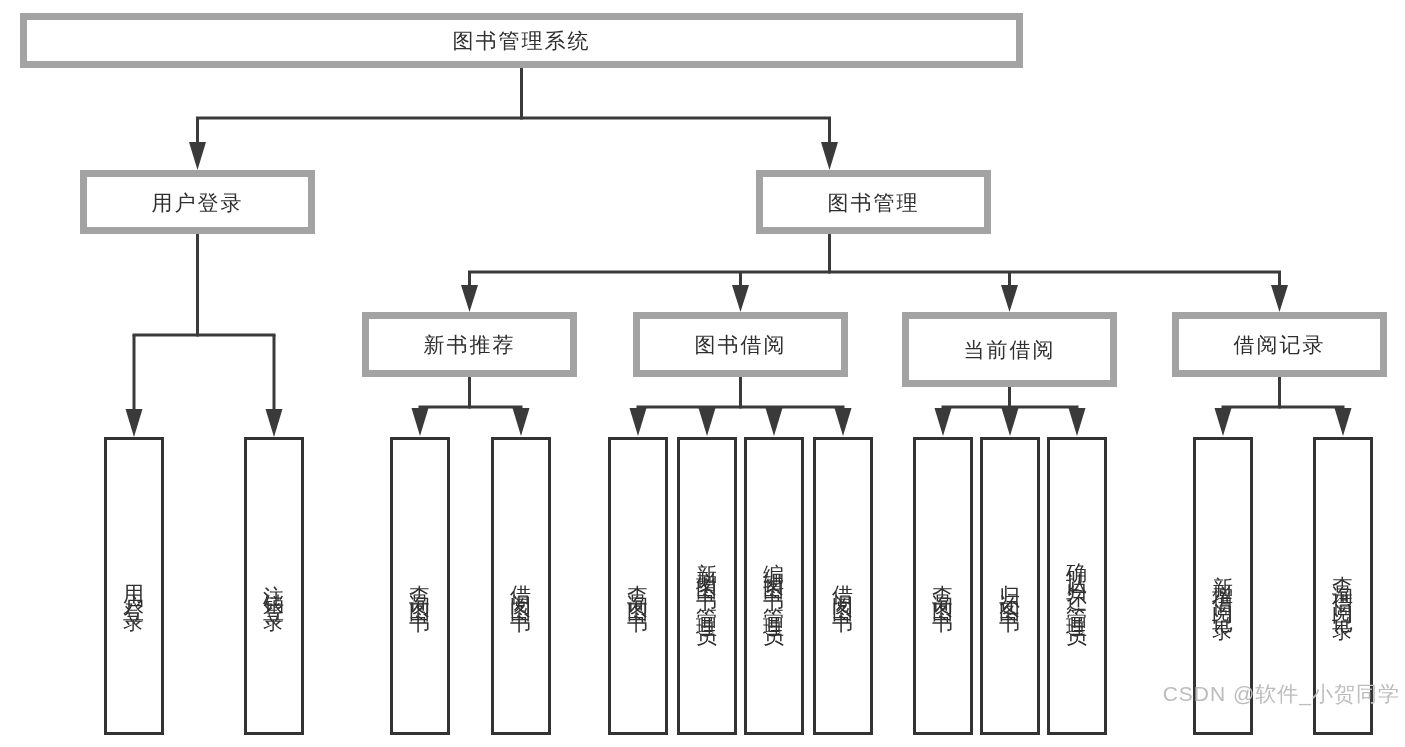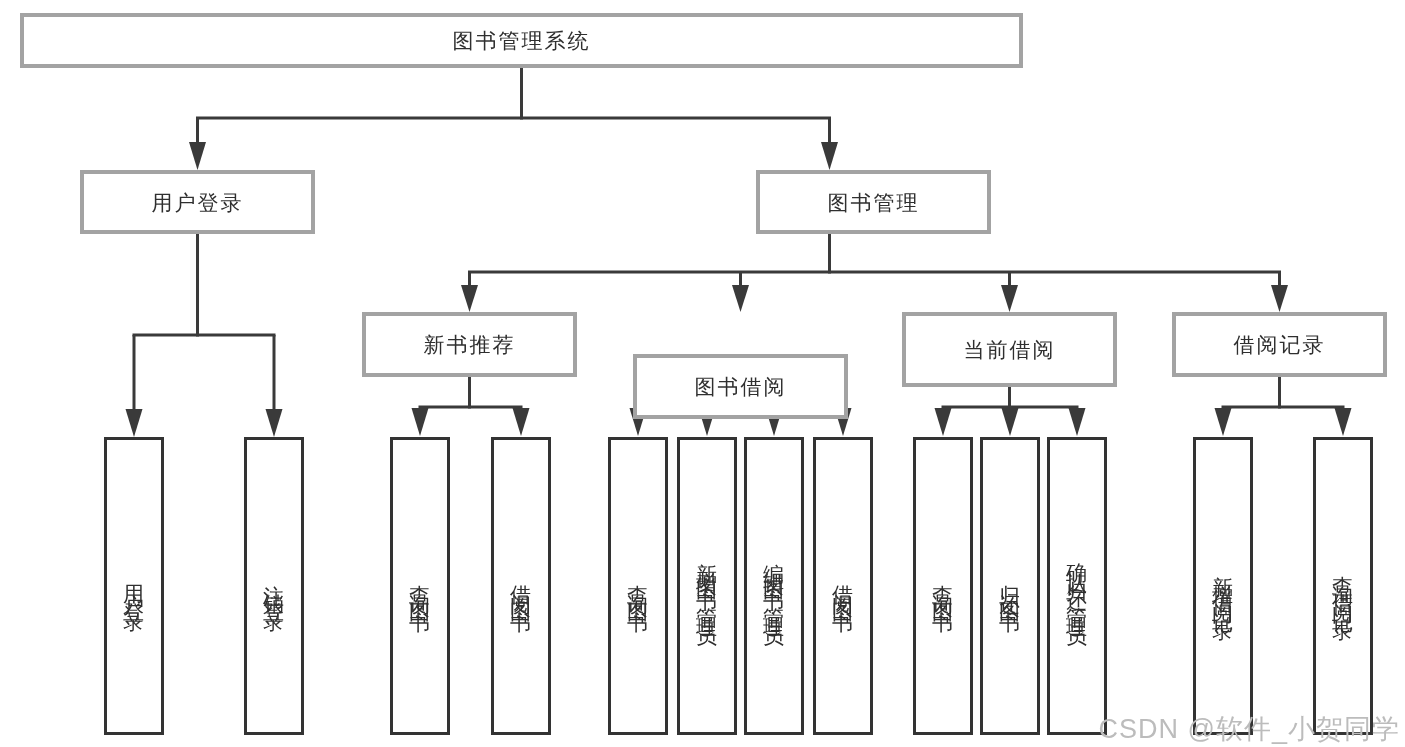--- a/index.html
+++ b/index.html
@@ -14,21 +14,21 @@
     background: #ffffff;
   }
   .connectors {
     position: absolute; left: 0; top: 0;
     width: 1405px; height: 747px;
     pointer-events: none;
   }
   .node {
     position: absolute;
     background: #ffffff;
-    border: 4px solid #a3a3a3;
+    border: 7px solid #a3a3a3;
     display: flex; align-items: center; justify-content: center;
   }
   .hlabel {
     color: #2f2f2f;
     font-size: 21px;
     letter-spacing: 2px;
     white-space: nowrap;
     line-height: 1;
   }
   .leaf {
@@ -42,22 +42,22 @@
     writing-mode: vertical-lr;
     text-orientation: mixed;
     color: #2f2f2f;
     font-size: 21px;
     letter-spacing: 9px;
     line-height: 1;
     white-space: nowrap;
   }
   .watermark {
     position: absolute;
-    right: 5px; top: 711px;
-    font-size: 27px;
+    right: 5px; top: 680px;
+    font-size: 21px;
     color: #bcbcbc;
     letter-spacing: 1px;
     white-space: nowrap;
     z-index: 10;
   }
 </style>
 </head>
 <body>
 
 <div class="canvas">
@@ -131,21 +131,21 @@
   <div class="node" style="left:80px; top:170px; width:235px; height:64px;">
     <span class="hlabel">用户登录</span>
   </div>
   <div class="node" style="left:712px; top:170px; width:235px; height:64px;margin-left:44px;">
     <span class="hlabel">图书管理</span>
   </div>
 
   <div class="node" style="left:362px; top:312px; width:215px; height:65px;text-align:right;">
     <span class="hlabel">新书推荐</span>
   </div>
-  <div class="node" style="left:633px; top:312px; width:215px; height:65px;margin-top:42px;">
+  <div class="node" style="left:633px; top:312px; width:215px; height:65px;">
     <span class="hlabel">图书借阅</span>
   </div>
   <div class="node" style="left:902px; top:312px; width:215px; height:75px;">
     <span class="hlabel">当前借阅</span>
   </div>
   <div class="node" style="left:1172px; top:312px; width:215px; height:65px;">
     <span class="hlabel">借阅记录</span>
   </div>
 
   <div class="leaf" style="left:104px;">

